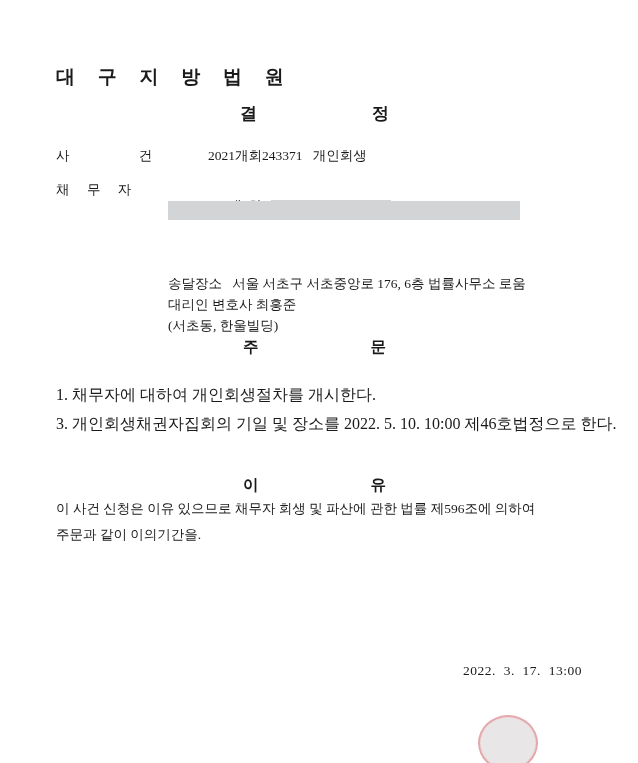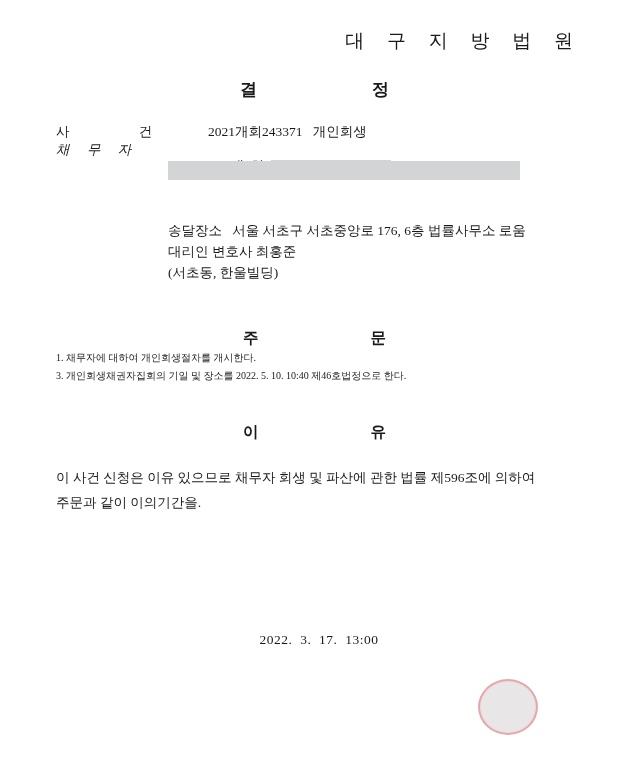--- a/index.html
+++ b/index.html
@@ -16,116 +16,114 @@
     overflow: hidden;
   }
   .page {
     position: relative;
     width: 638px;
     height: 763px;
     box-sizing: border-box;
     padding: 0 56px;
   }
   .court-title {
-    text-align: right;
+    text-align: left;
     font-size: 19px;
-    font-weight: normal;
+    font-weight: bold;
     letter-spacing: 9px;
-    margin-top: 28px;
+    margin-top: 64px;
     white-space: pre;
   }
   .doc-type {
     text-align: center;
     font-size: 17px;
     font-weight: bold;
     letter-spacing: 9px;
-    margin-top: 24px;
+    margin-top: 12px;
     white-space: pre;
   }
   .field-row {
     display: flex;
     align-items: flex-start;
     margin-top: 22px;
     font-size: 13.5px;
     gap: 40px;
   }
   .field-label {
     width: 112px;
     flex: 0 0 112px;
     letter-spacing: 7px;
     white-space: pre;
   }
   .field-value {
     flex: 1 1 auto;
     white-space: pre;
   }
   .row-debtor {
-    margin-top: 0;
+    margin-top: 16px;
     position: relative;
-    font-style: italic;
   }
   .redact-inline {
     display: inline-block;
     background: #d2d4d6;
     height: 13px;
     vertical-align: middle;
     margin: 0 1px;
   }
   .redact-paren {
     width: 120px;
   }
   .redact-bar {
     position: absolute;
     left: 112px;
     top: 20px;
     width: 352px;
     height: 19px;
     background: #d2d4d6;
   }
   .address-block {
-    margin-top: 30px;
+    margin-top: 43px;
     margin-left: 112px;
     font-size: 13.5px;
     line-height: 1.55;
   }
   .address-block div {
     white-space: pre;
   }
   .section-head {
     text-align: center;
     font-size: 15.5px;
     font-weight: bold;
     letter-spacing: 9px;
     white-space: pre;
   }
   .sec-main {
-    margin-top: 44px;
   }
   .ordered-list {
-    font-size: 10px;
+    margin-top: 22px;
+    font-size: 16px;
     line-height: 1.85;
   }
   .ordered-list div {
     white-space: pre;
   }
   .sec-reason {
     margin-top: 36px;
   }
   .reason-body {
-    margin-top: 22px;
     font-size: 13.5px;
     line-height: 1.9;
     text-align: justify;
   }
   .reason-body div:first-child {
     text-align: justify;
     text-justify: inter-character;
   }
   .date-line {
-    text-align: center;
+    text-align: right;
     margin-top: 116px;
     font-size: 13.5px;
     letter-spacing: 0.5px;
     white-space: pre;
   }
   .seal {
     position: absolute;
     left: 478px;
     top: 651px;
     width: 56px;
@@ -161,21 +159,21 @@
   <div class="address-block">
     <div>송달장소   서울 서초구 서초중앙로 176, 6층 법률사무소 로움</div>
     <div>대리인 변호사 최홍준</div>
     <div>(서초동, 한울빌딩)</div>
   </div>
 
   <div class="section-head sec-main">주        문</div>
 
   <div class="ordered-list">
     <div>1. 채무자에 대하여 개인회생절차를 개시한다.</div>
-    <div>3. 개인회생채권자집회의 기일 및 장소를 2022. 5. 10. 10:40 제46호법정으로 한다.</div>
+    <div>3. 개인회생채권자집회의 기일 및 장소를 2022. 5. 10. 10:00 제46호법정으로 한다.</div>
   </div>
 
   <div class="section-head sec-reason">이        유</div>
 
   <div class="reason-body">
     <div>이 사건 신청은 이유 있으므로 채무자 회생 및 파산에 관한 법률 제596조에 의하여</div>
     <div>주문과 같이 이의기간을.</div>
   </div>
 
   <div class="date-line">2022.  3.  17.  13:00</div>

